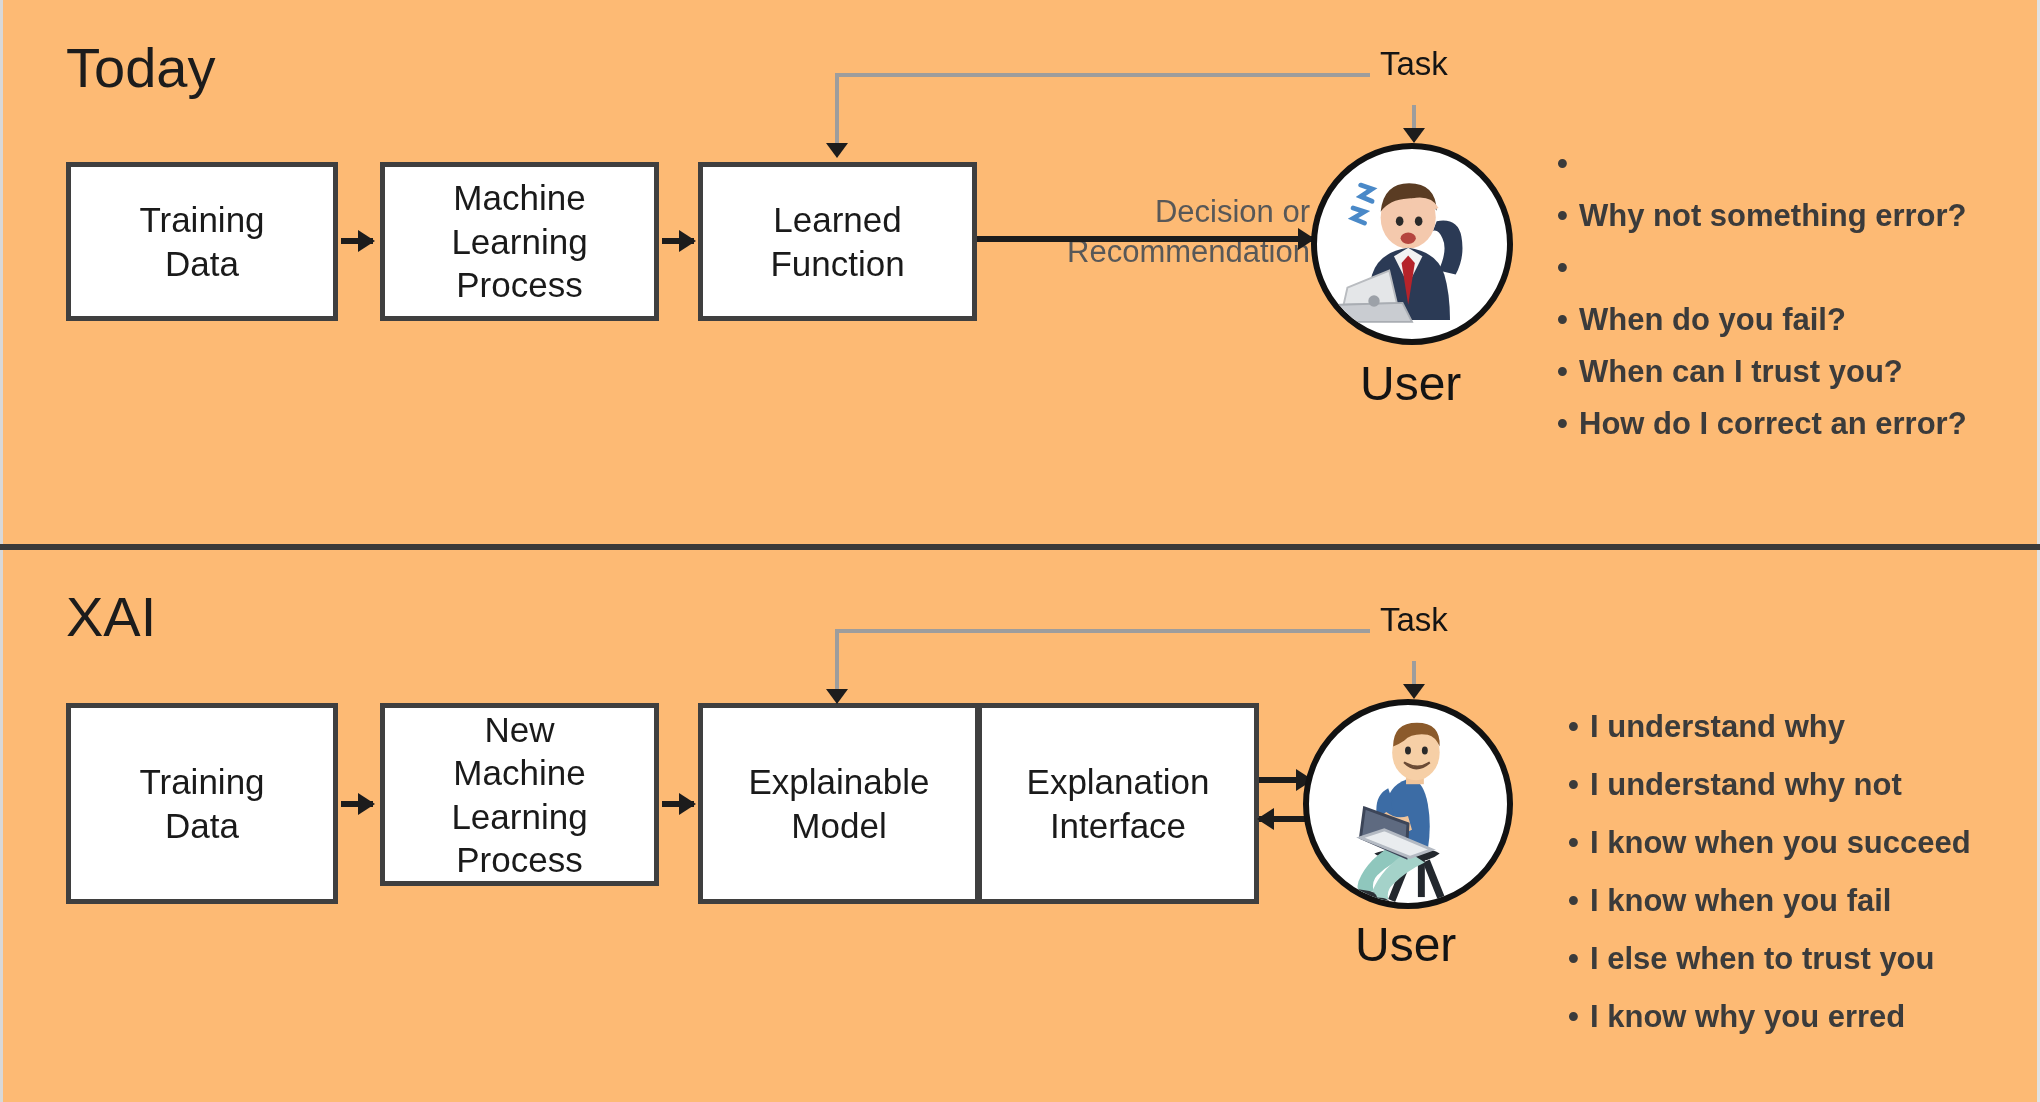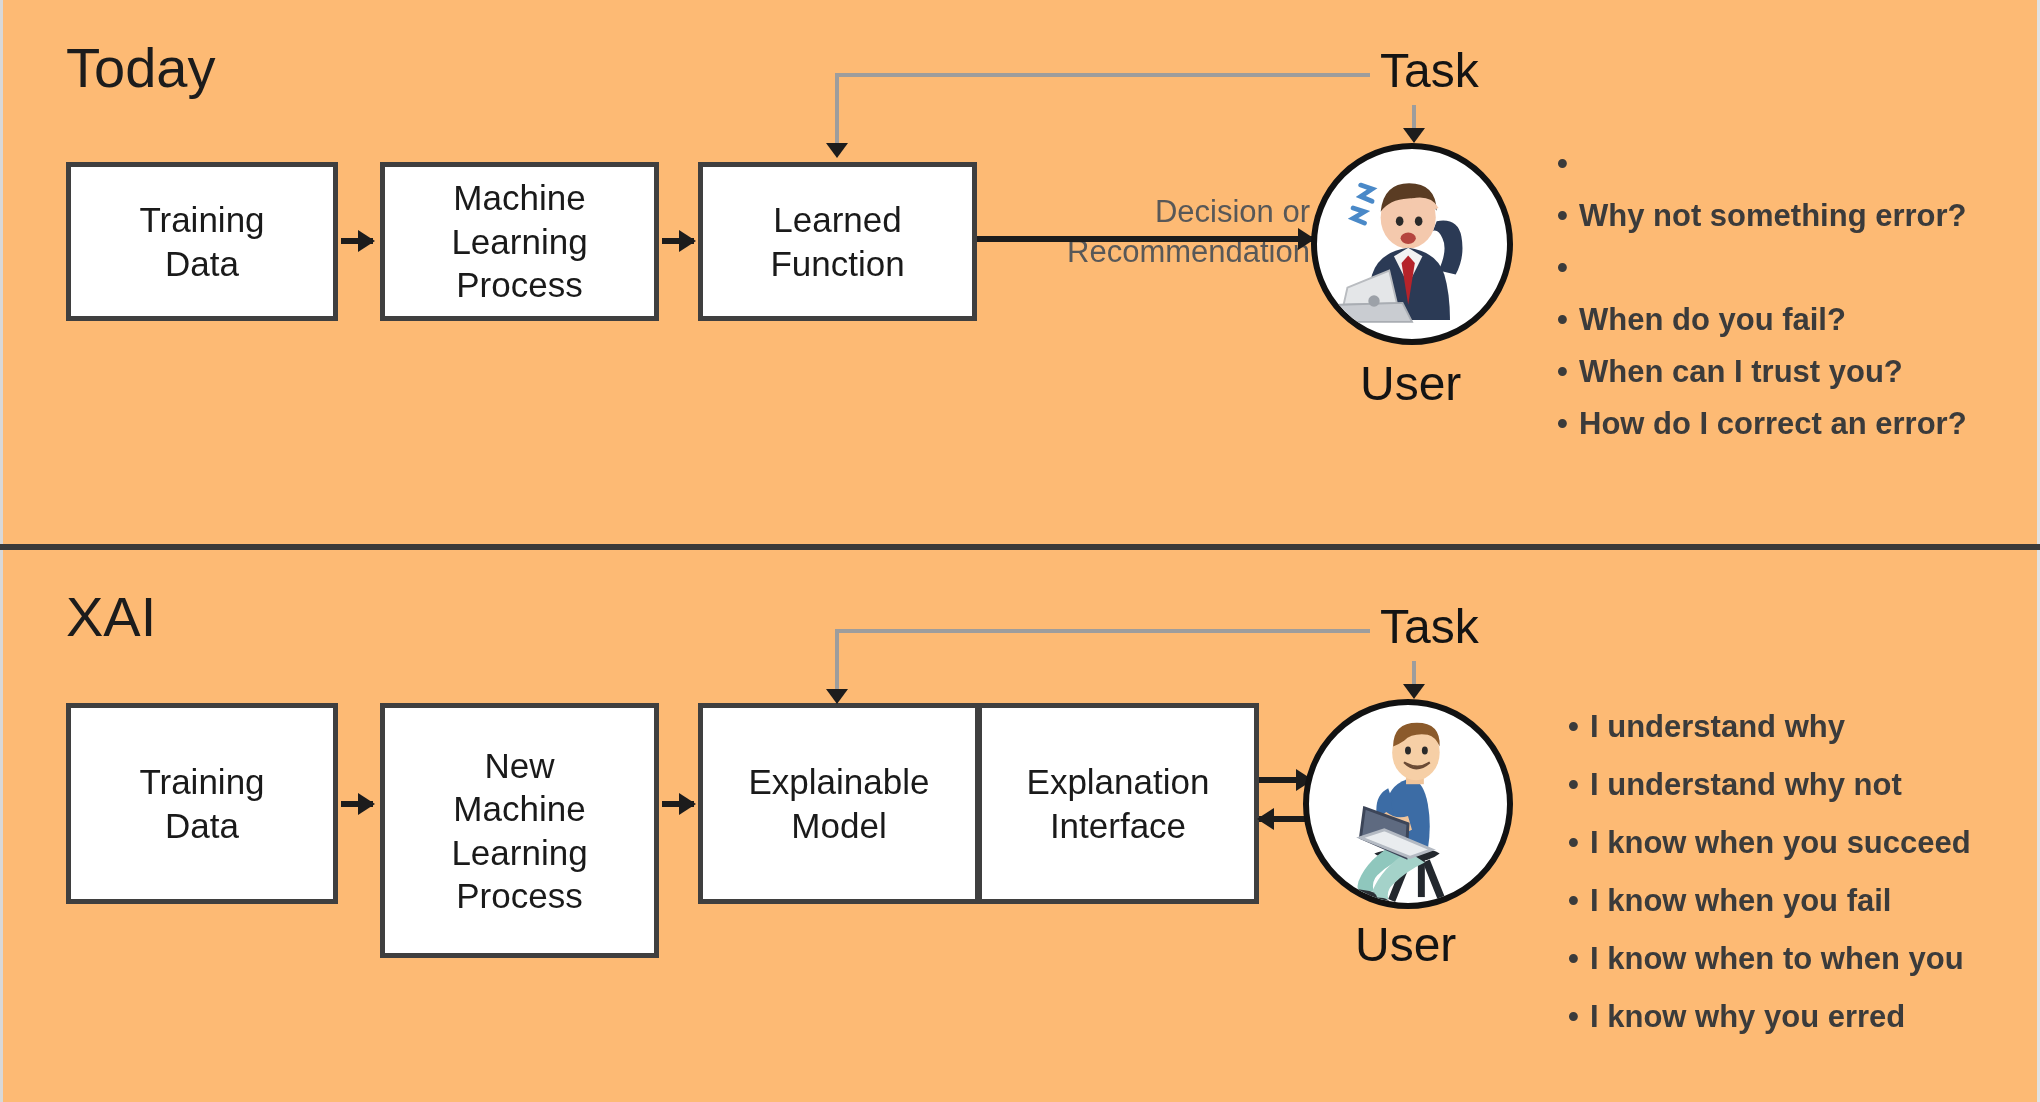--- a/index.html
+++ b/index.html
@@ -102,21 +102,21 @@
     position: absolute;
     left: 50%; bottom: -13px;
     transform: translateX(-50%);
     border-top: 15px solid #1c1c1c;
     border-left: 11px solid transparent;
     border-right: 11px solid transparent;
   }
 
   .task-label {
     position: absolute;
-    font-size: 48px;
+    font-size: 33px;
     color: #141414;
     white-space: nowrap;
     line-height: 1;
   }
 
   
   .user-circle {
     position: absolute;
     border: 6px solid #121212;
     border-radius: 50%;
@@ -274,21 +274,21 @@
 
     <div class="panel-title" style="left:66px; top:38px;">XAI</div>
 
     <div class="flow-box" style="left:66px; top:152px; width:272px; height:201px;">
       <span class="box-label">Training
 Data</span>
     </div>
 
     <div class="arrow-h" style="left:341px; top:250px; width:32px;"></div>
 
-    <div class="flow-box" style="left:380px; top:152px; width:279px; height:255px;">
+    <div class="flow-box" style="left:380px; top:152px; width:279px; height:183px;">
       <span class="box-label">New
 Machine
 Learning
 Process</span>
     </div>
 
     <div class="arrow-h" style="left:662px; top:250px; width:32px;"></div>
 
     <div class="flow-box" style="left:698px; top:152px; width:282px; height:201px;">
       <span class="box-label">Explainable
@@ -359,21 +359,21 @@
       <div class="bullet-item">
         <span class="bullet-dot">•</span>
         <span>I know when you succeed</span>
       </div>
       <div class="bullet-item">
         <span class="bullet-dot">•</span>
         <span>I know when you fail</span>
       </div>
       <div class="bullet-item">
         <span class="bullet-dot">•</span>
-        <span>I know when to when you</span>
+        <span>I else when to trust you</span>
       </div>
       <div class="bullet-item">
         <span class="bullet-dot">•</span>
         <span>I know why you erred</span>
       </div>
     </div>
   </div>
 
 </div>
 

